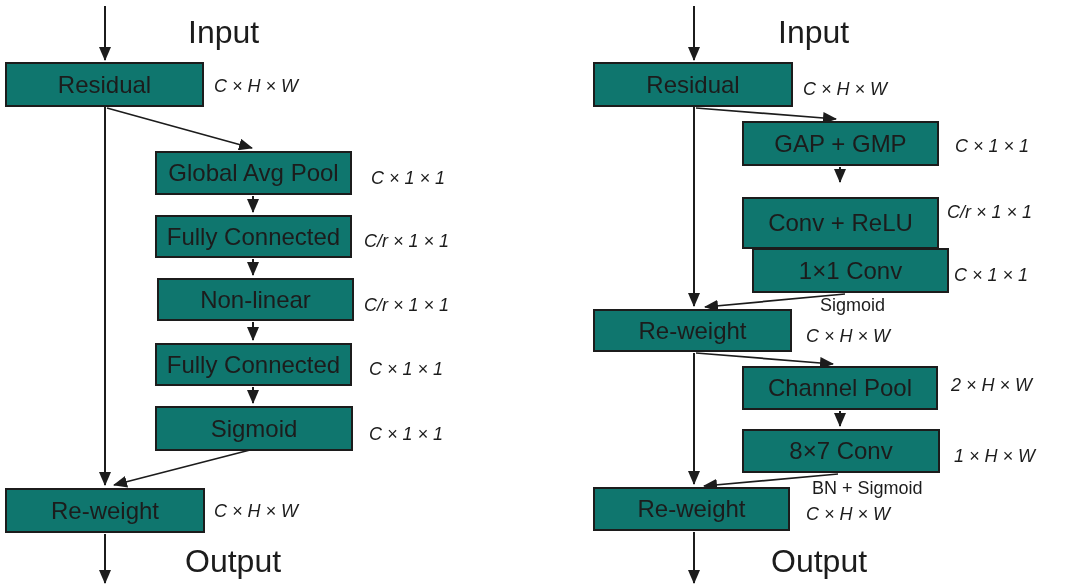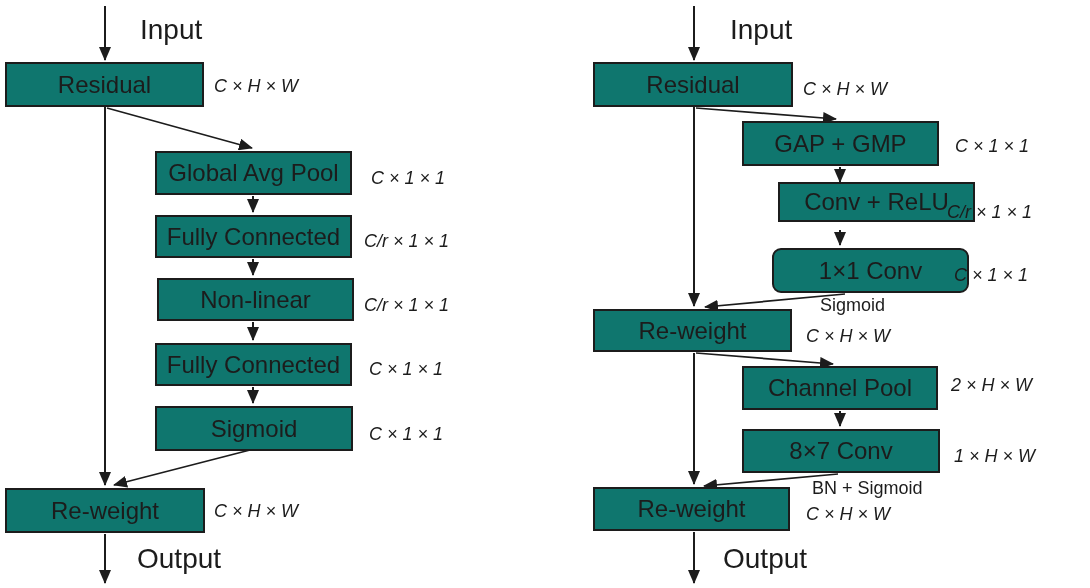--- a/index.html
+++ b/index.html
@@ -43,24 +43,25 @@
   }
   .note {
     position: absolute;
     font-size: 18px;
     line-height: 1.15;
     white-space: nowrap;
     z-index: 3;
   }
   .io-label {
     position: absolute;
-    font-size: 28px;
+    font-size: 32px;
     line-height: 1.2;
     white-space: nowrap;
     z-index: 3;
+    margin-left: 48px;
   }
 </style>
 </head>
 <body>
 
 <div class="canvas">
 
   <svg class="connector-layer" viewBox="0 0 1090 588" xmlns="http://www.w3.org/2000/svg">
     <defs>
       <marker id="arrow" viewBox="0 0 14 12" refX="13" refY="6" markerWidth="14" markerHeight="12" markerUnits="userSpaceOnUse" orient="auto">
@@ -111,22 +112,22 @@
     <div class="dim" style="left:214px; top:501px;">C × H × W</div>
 
     <div class="io-label" style="left:137px; top:542px;">Output</div>
   </div>
 
   <div>
     <div class="io-label" style="left:730px; top:13px;">Input</div>
 
     <div class="node" style="left:593px; top:62px;  width:200px; height:45px;">Residual</div>
     <div class="node" style="left:742px; top:121px; width:197px; height:45px;">GAP + GMP</div>
-    <div class="node" style="left:742px; top:182px; width:197px; height:40px;margin-left:36px;">Conv + ReLU</div>
-    <div class="node" style="left:772px; top:248px; width:197px; height:45px;border-radius:9px;">1×1 Conv</div>
+    <div class="node" style="left:742px; top:197px; width:197px; height:52px;">Conv + ReLU</div>
+    <div class="node" style="left:752px; top:248px; width:197px; height:45px;">1×1 Conv</div>
     <div class="node" style="left:593px; top:309px; width:199px; height:43px;">Re-weight</div>
     <div class="node" style="left:742px; top:366px; width:196px; height:44px;">Channel Pool</div>
     <div class="node" style="left:742px; top:429px; width:198px; height:44px;">8×7 Conv</div>
     <div class="node" style="left:593px; top:487px; width:197px; height:44px;">Re-weight</div>
 
     <div class="dim" style="left:803px; top:79px;">C × H × W</div>
     <div class="dim" style="left:955px; top:136px;">C × 1 × 1</div>
     <div class="dim" style="left:947px; top:202px;">C/r × 1 × 1</div>
     <div class="dim" style="left:954px; top:265px;">C × 1 × 1</div>
     <div class="dim" style="left:806px; top:326px;">C × H × W</div>

